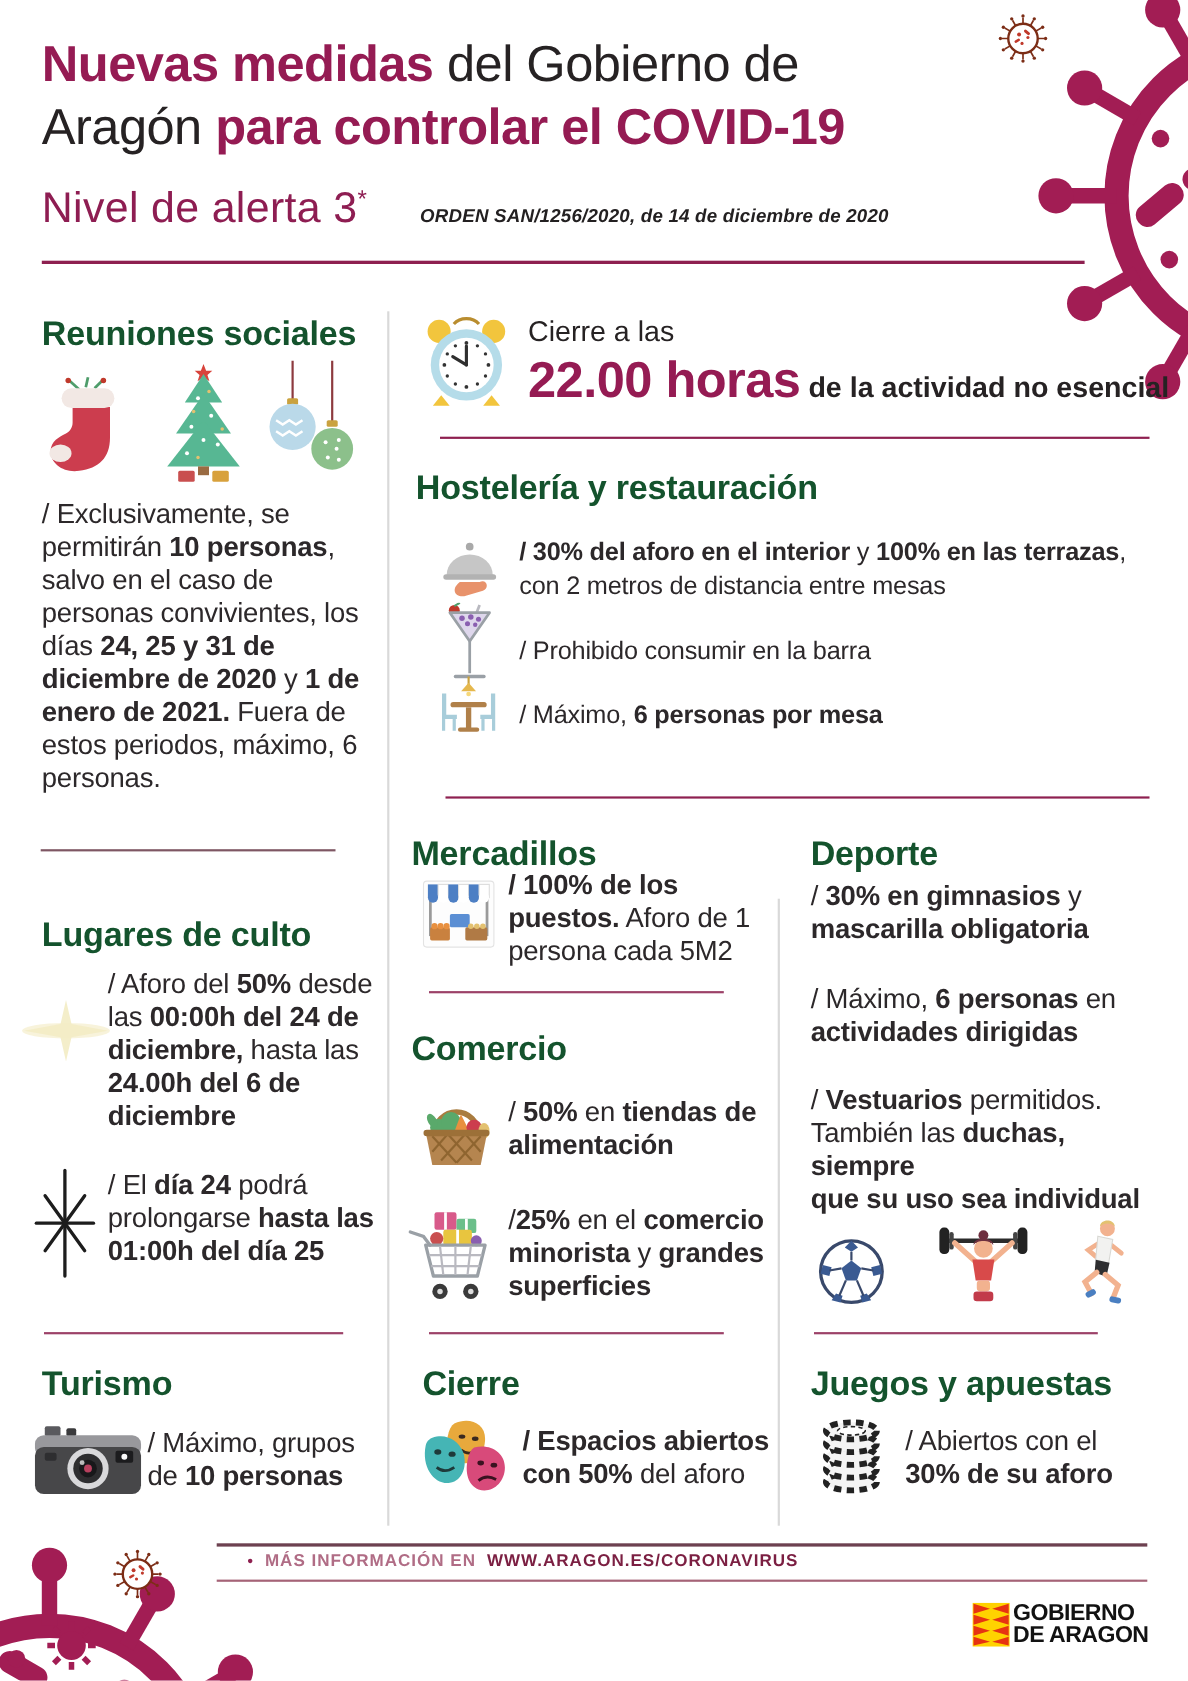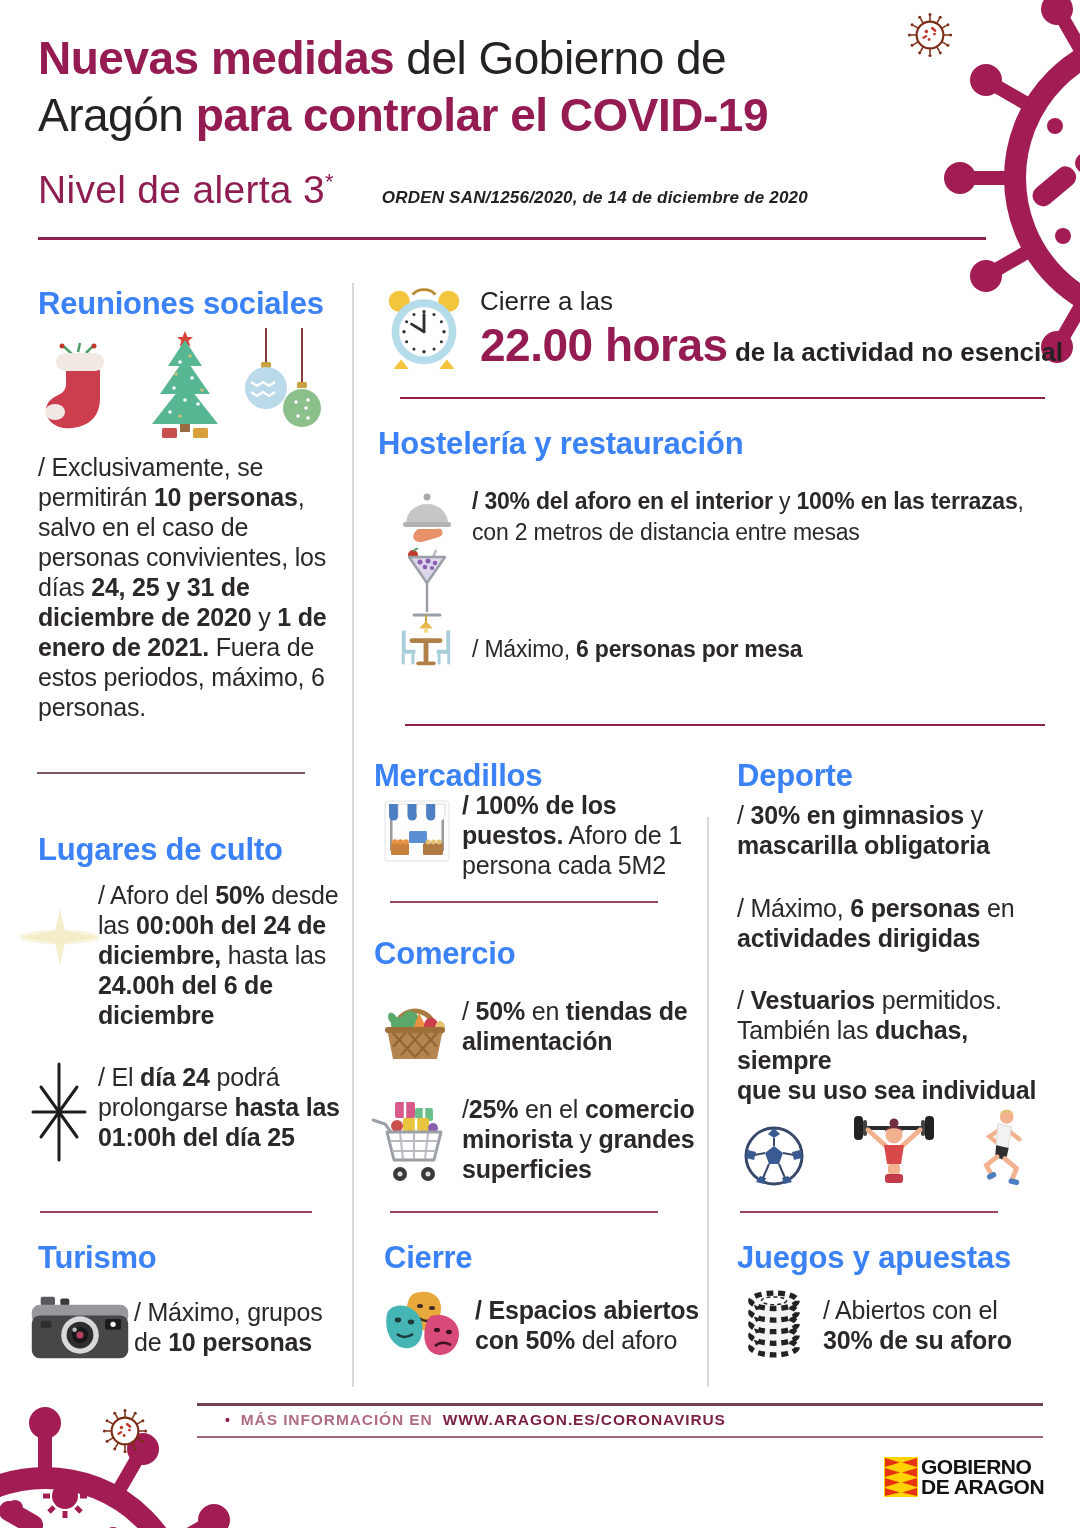--- a/index.html
+++ b/index.html
@@ -7,21 +7,21 @@
         font-family:"Liberation Sans", sans-serif;color:#2c282a;}
   .abs{position:absolute;}
   .title{position:absolute;left:38px;top:30px;width:800px;font-size:46px;line-height:57px;
          font-weight:400;color:#262223;letter-spacing:-0.5px;}
   .rich .b{font-weight:700;}
   .rich .a{color:#951b53;}
   .subtitle{position:absolute;left:38px;top:168px;display:flex;align-items:baseline;gap:48px;}
   .nivel{font-size:39px;color:#8e1d52;font-weight:400;letter-spacing:0.3px;}
   .nivel sup{font-size:22px;}
   .order{font-size:17px;font-style:italic;color:#232021;font-weight:700;letter-spacing:0.2px;}
-  .h{position:absolute;font-weight:700;font-size:31px;color:#3b82f6;letter-spacing:-0.2px;text-align:center;}
+  .h{position:absolute;font-weight:700;font-size:31px;color:#14532d;letter-spacing:-0.2px;text-align:center;}
   .t{position:absolute;font-size:25px;line-height:30px;color:#2c282a;letter-spacing:-0.2px;}
   .th{font-size:23px;line-height:31px;}
   .vline{position:absolute;width:2px;background:#d9d9d9;}
   .mline{position:absolute;height:2px;background:#9c4168;}
   .closure-prefix{font-size:26px;font-weight:400;color:#262223;}
   .closure-time{font-size:46px;font-weight:700;color:#951b53;letter-spacing:-0.5px;}
   .closure-suffix{font-size:26px;font-weight:700;color:#262223;}
   .footer-info{position:absolute;left:225px;top:1411px;font-size:15.5px;letter-spacing:0.9px;
                font-weight:700;color:#b06c85;display:flex;align-items:baseline;gap:10px;}
   .footer-info .url{color:#7b1f42;}
@@ -304,20 +304,21 @@
     <g fill="#8a5fb0">
         <circle cx="16" cy="14" r="2.5"></circle>
         <circle cx="24" cy="13" r="2.5"></circle>
         <circle cx="31" cy="15" r="2.3"></circle>
         <circle cx="21" cy="19" r="2.3"></circle>
         <circle cx="28" cy="20" r="2"></circle>
       </g>
     <line x1="23" y1="35" x2="23" y2="64" stroke="#9aa0a6" stroke-width="2.5"></line>
     <line x1="10" y1="67" x2="36" y2="67" stroke="#9aa0a6" stroke-width="3" stroke-linecap="round"></line>
   </svg>
+  <div class="t th rich" style="left:472px;top:576px;width:560px"><span>/ Prohibido consumir en la barra</span></div>
   <svg class="abs" style="left:396px;top:613px;width:60px;height:62px" viewBox="0 0 62 64">
     <line x1="31" y1="2" x2="31" y2="10" stroke="#caa23f" stroke-width="2"></line>
     <polygon points="24,16 38,16 31,8" fill="#e5b84e"></polygon>
     <circle cx="31" cy="18.5" r="2.2" fill="#f6d87a"></circle>
     <path d="M6 18 L10 18 L10 38 L20 38 L20 42 L6 42 Z" fill="#a8cdda"></path>
     <rect x="6" y="42" width="3" height="11" fill="#a8cdda"></rect>
       <rect x="16" y="42" width="3" height="11" fill="#a8cdda"></rect>
     <path d="M56 18 L52 18 L52 38 L42 38 L42 42 L56 42 Z" fill="#a8cdda"></path>
     <rect x="53" y="42" width="3" height="11" fill="#a8cdda"></rect>
       <rect x="43" y="42" width="3" height="11" fill="#a8cdda"></rect>

